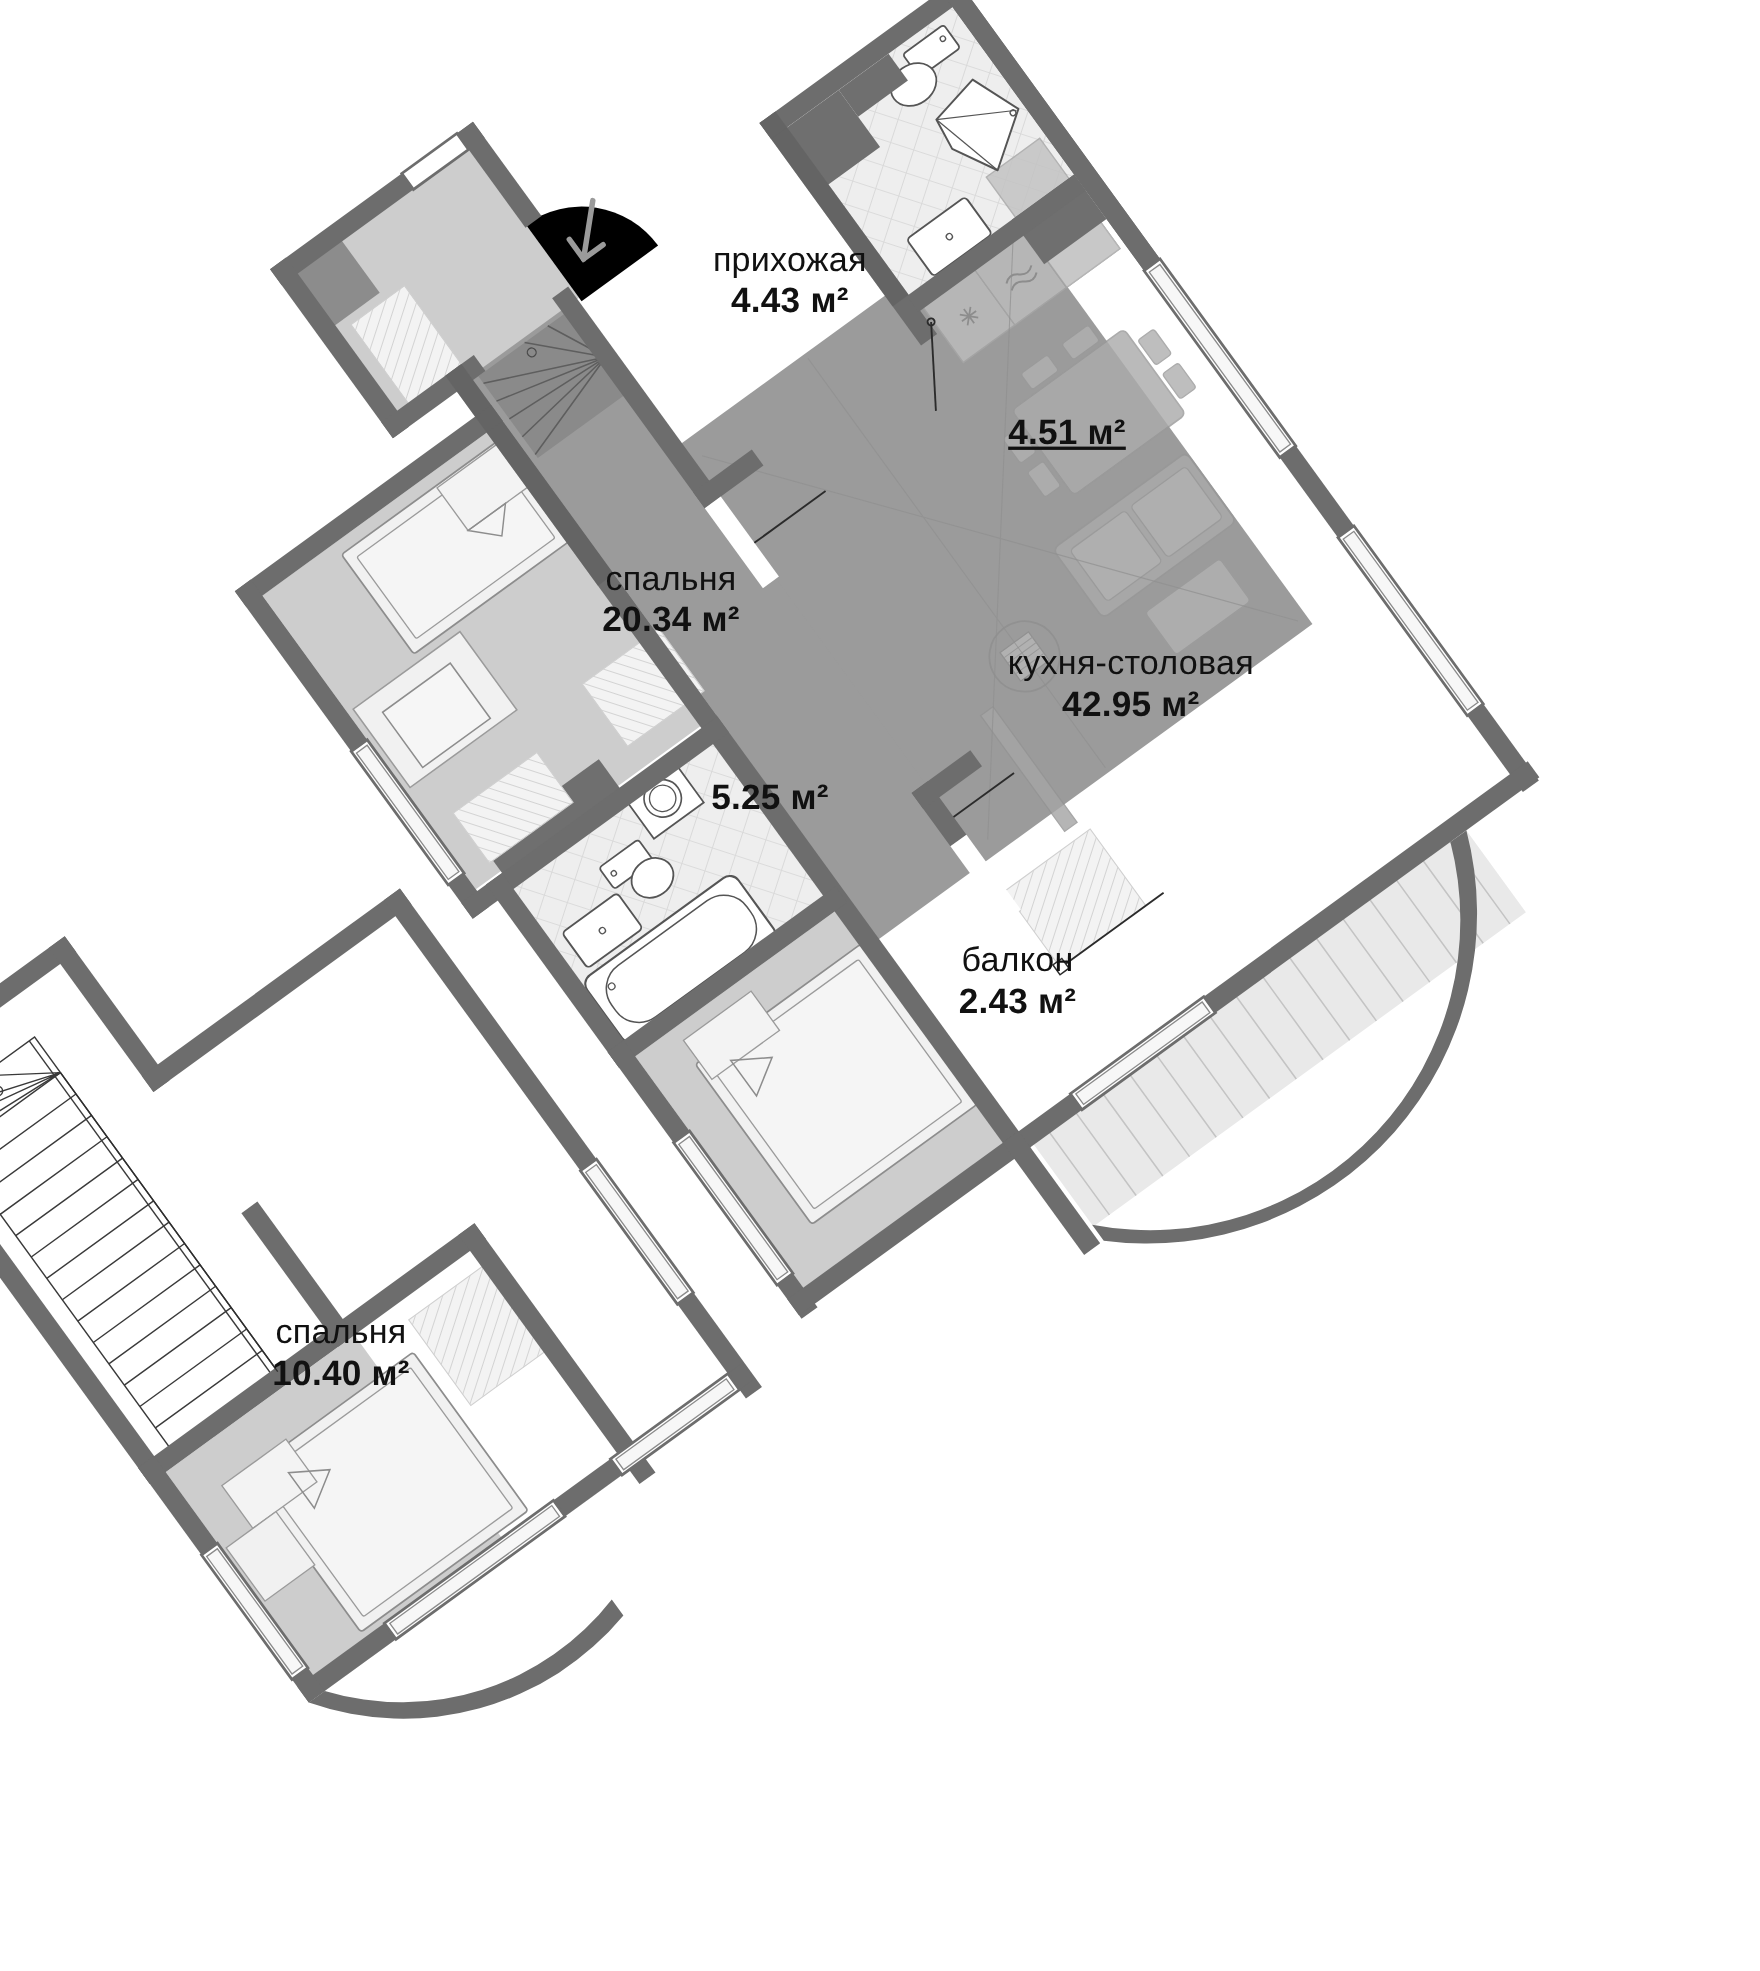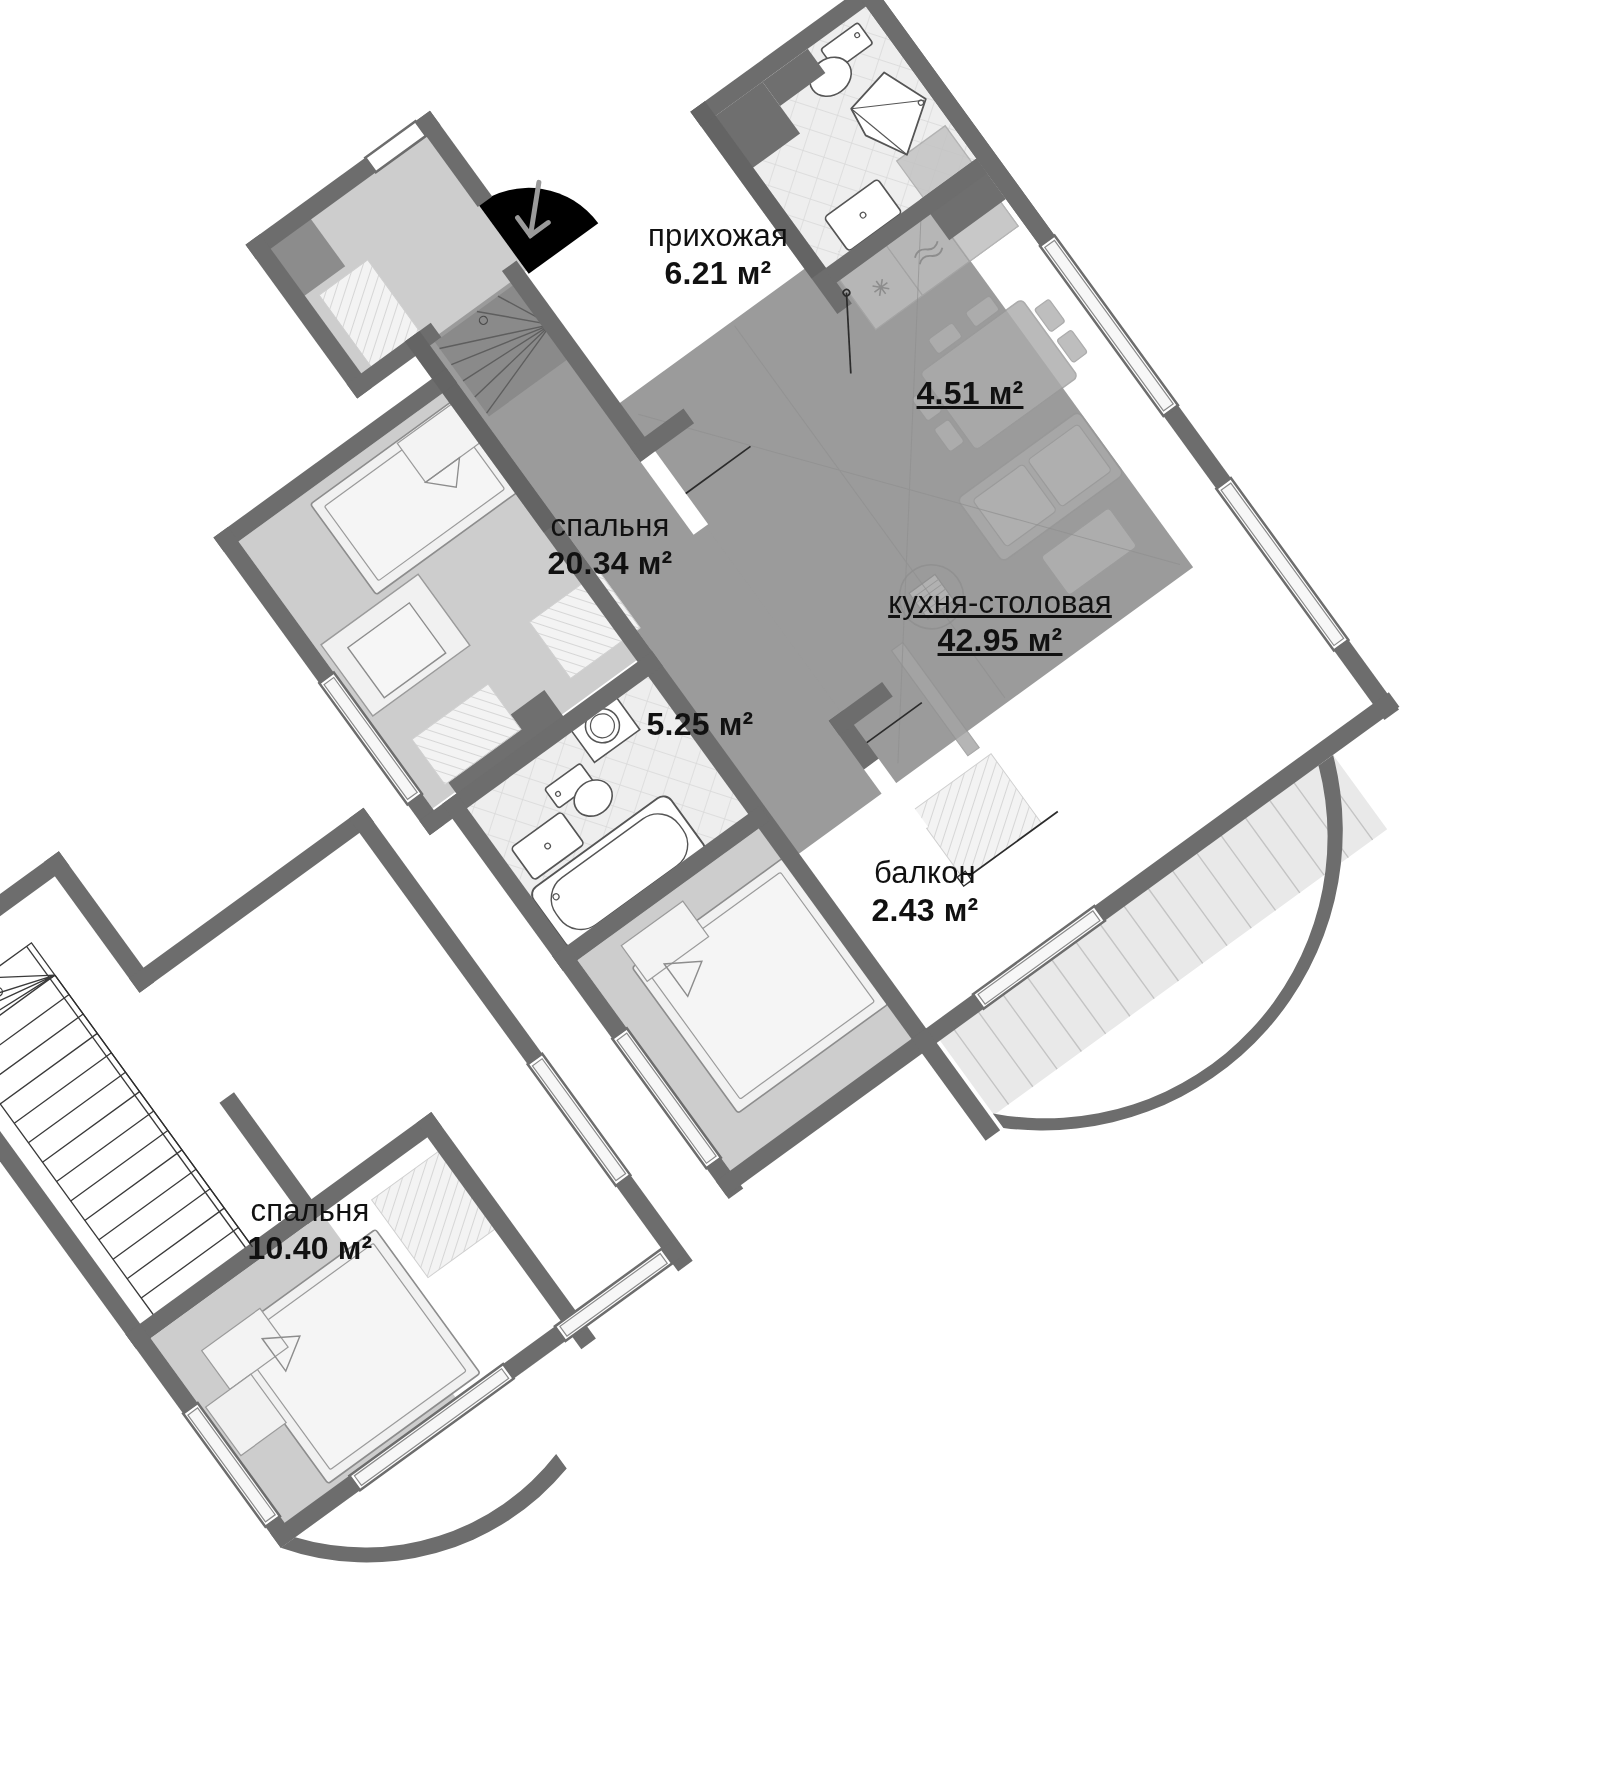--- a/index.html
+++ b/index.html
@@ -367,37 +367,37 @@
     </g>
 
     <g stroke="#2e2e2e" stroke-width="1.2" fill="none">
       <path d="M206 800 L206 1136"></path>
     </g>
   </g>
 </svg>
 
 <div class="lbl" style="left:598px;top:218px;width:240px;">
   <span class="nm">прихожая</span>
-  <span class="ar">6.21 м²</span>
+  <span class="ar">4.43 м²</span>
 </div>
 
 <div class="lbl onlyar" style="left:860px;top:375px;width:220px;text-decoration:underline;">
   <span class="ar">4.51 м²</span>
 </div>
 
 <div class="lbl" style="left:490px;top:508px;width:240px;">
   <span class="nm">спальня</span>
   <span class="ar">20.34 м²</span>
 </div>
 
 <div class="lbl onlyar" style="left:590px;top:706px;width:220px;">
   <span class="ar">5.25 м²</span>
 </div>
 
-<div class="lbl" style="left:870px;top:585px;width:260px;text-decoration:underline;">
+<div class="lbl" style="left:898px;top:585px;width:260px;">
   <span class="nm">кухня-столовая</span>
   <span class="ar">42.95 м²</span>
 </div>
 
 <div class="lbl" style="left:812px;top:855px;width:226px;">
   <span class="nm">балкон</span>
   <span class="ar">2.43 м²</span>
 </div>
 
 <div class="lbl" style="left:190px;top:1193px;width:240px;">

